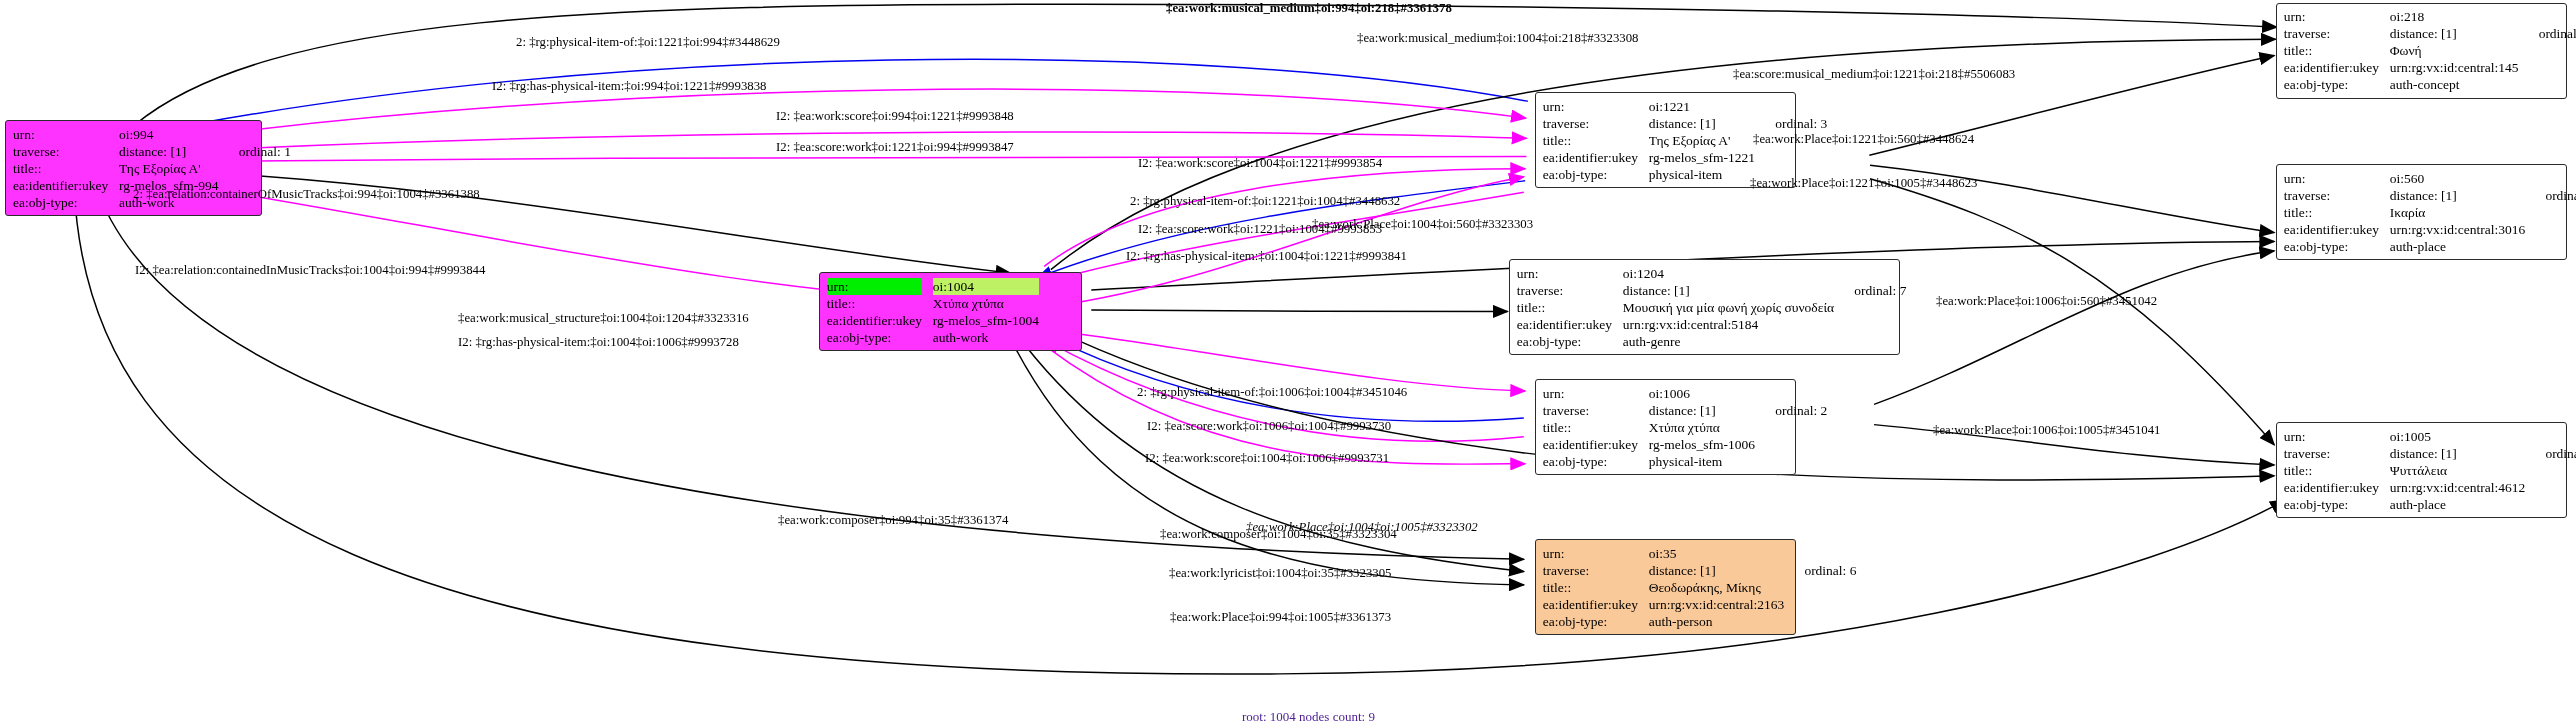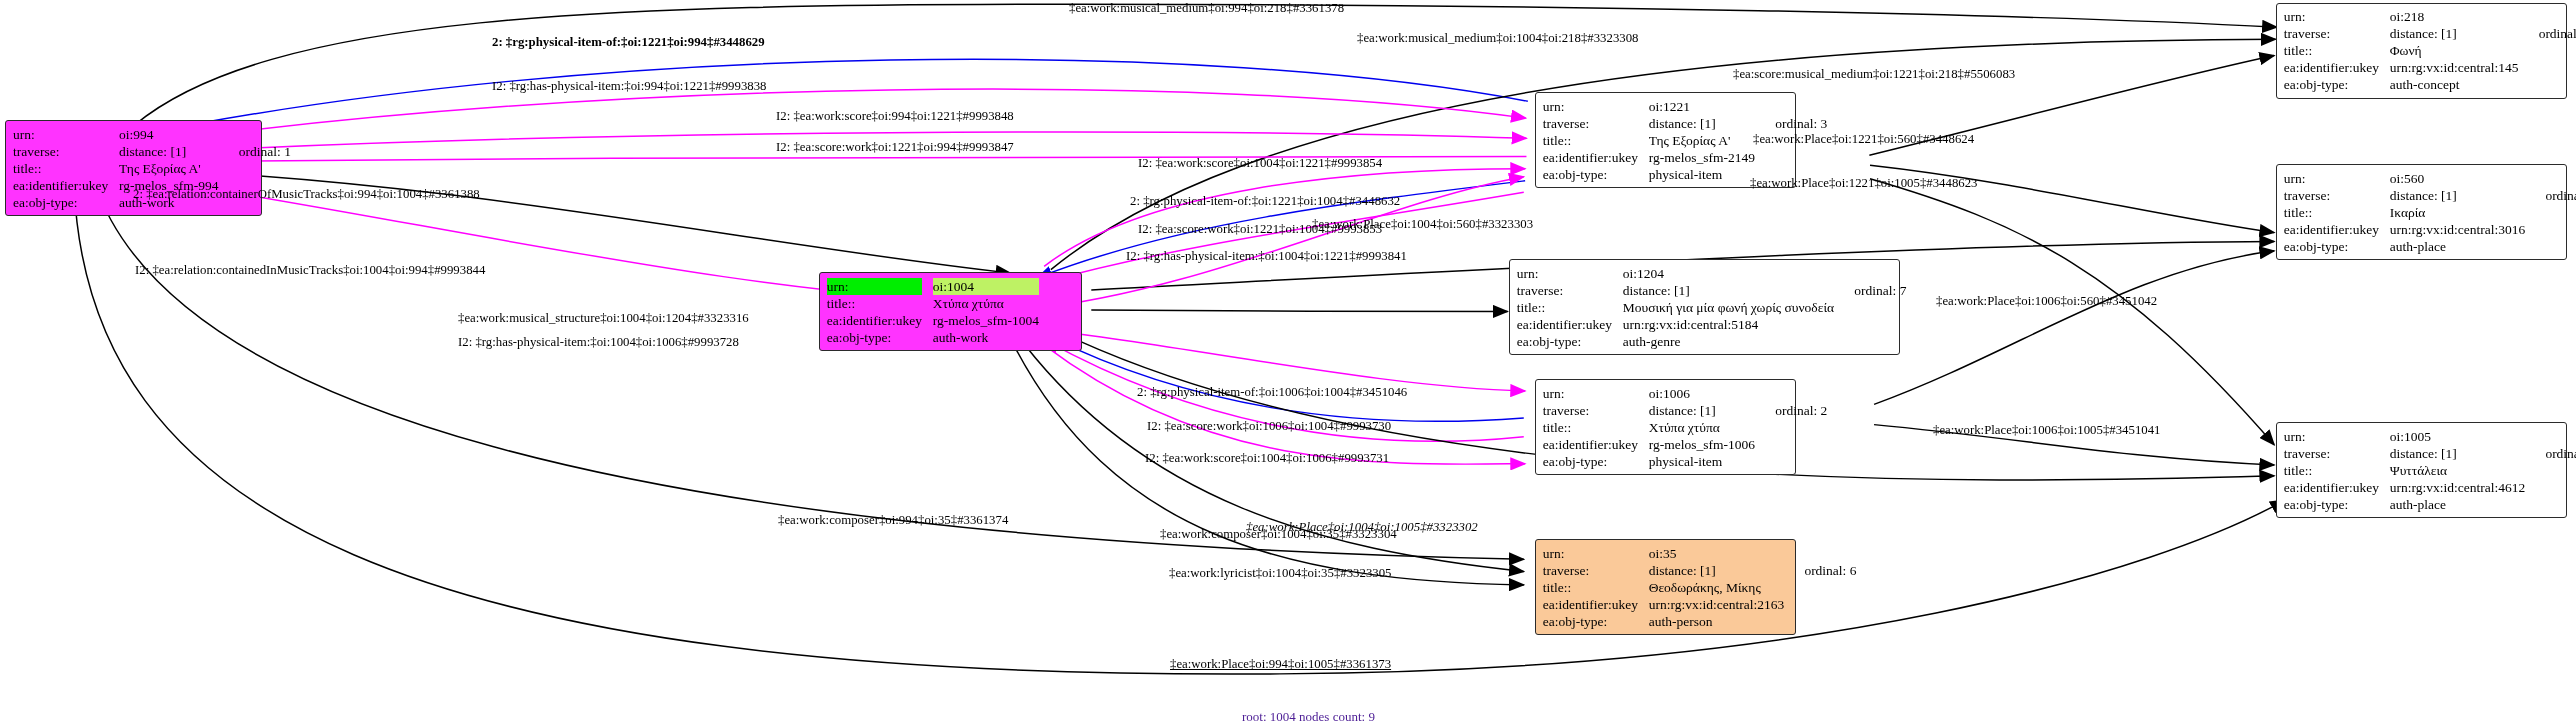--- a/index.html
+++ b/index.html
@@ -178,21 +178,21 @@
           <td class="v">distance: [1]</td>
           <td class="v2">ordinal: 3</td>
           </tr>
       <tr>
             <td class="k">title::</td>
           <td class="v">Της Εξορίας Α'</td>
             <td></td>
           </tr>
       <tr>
             <td class="k">ea:identifier:ukey</td>
-          <td class="v">rg-melos_sfm-2149</td>
+          <td class="v">rg-melos_sfm-1221</td>
             <td></td>
           </tr>
       <tr>
             <td class="k">ea:obj-type:</td>
           <td class="v">physical-item</td>
             <td></td>
           </tr>
     </tbody>
       </table>
   </div>
@@ -382,22 +382,22 @@
           </tr>
       <tr>
             <td class="k">ea:obj-type:</td>
           <td class="v">auth-person</td>
             <td></td>
           </tr>
     </tbody>
       </table>
   </div>
 
-  <div class="elabel" style="left:1069px;top:1.3px;">‡ea:work:musical_medium‡oi:994‡oi:218‡#3361378</div>
-  <div class="elabel" style="left:492px;top:35px;font-weight:bold;">2: ‡rg:physical-item-of:‡oi:1221‡oi:994‡#3448629</div>
+  <div class="elabel" style="left:1166px;top:1.3px;font-weight:bold;">‡ea:work:musical_medium‡oi:994‡oi:218‡#3361378</div>
+  <div class="elabel" style="left:516px;top:35px;">2: ‡rg:physical-item-of:‡oi:1221‡oi:994‡#3448629</div>
   <div class="elabel" style="left:1357px;top:31px;">‡ea:work:musical_medium‡oi:1004‡oi:218‡#3323308</div>
   <div class="elabel" style="left:492px;top:79px;">I2: ‡rg:has-physical-item:‡oi:994‡oi:1221‡#9993838</div>
   <div class="elabel" style="left:1733px;top:67px;">‡ea:score:musical_medium‡oi:1221‡oi:218‡#5506083</div>
   <div class="elabel" style="left:776px;top:109px;">I2: ‡ea:work:score‡oi:994‡oi:1221‡#9993848</div>
   <div class="elabel" style="left:1753px;top:132px;">‡ea:work:Place‡oi:1221‡oi:560‡#3448624</div>
   <div class="elabel" style="left:776px;top:140px;">I2: ‡ea:score:work‡oi:1221‡oi:994‡#9993847</div>
   <div class="elabel" style="left:1138px;top:156px;">I2: ‡ea:work:score‡oi:1004‡oi:1221‡#9993854</div>
   <div class="elabel" style="left:1750px;top:176px;">‡ea:work:Place‡oi:1221‡oi:1005‡#3448623</div>
   <div class="elabel" style="left:133px;top:187px;">2: ‡ea:relation:containerOfMusicTracks‡oi:994‡oi:1004‡#3361388</div>
   <div class="elabel" style="left:1130px;top:194px;">2: ‡rg:physical-item-of:‡oi:1221‡oi:1004‡#3448632</div>
@@ -409,18 +409,18 @@
   <div class="elabel" style="left:1936px;top:294px;">‡ea:work:Place‡oi:1006‡oi:560‡#3451042</div>
   <div class="elabel" style="left:458px;top:335px;">I2: ‡rg:has-physical-item:‡oi:1004‡oi:1006‡#9993728</div>
   <div class="elabel" style="left:1137px;top:385px;">2: ‡rg:physical-item-of:‡oi:1006‡oi:1004‡#3451046</div>
   <div class="elabel" style="left:1147px;top:419px;">I2: ‡ea:score:work‡oi:1006‡oi:1004‡#9993730</div>
   <div class="elabel" style="left:1933px;top:423px;">‡ea:work:Place‡oi:1006‡oi:1005‡#3451041</div>
   <div class="elabel" style="left:1145px;top:451px;">I2: ‡ea:work:score‡oi:1004‡oi:1006‡#9993731</div>
   <div class="elabel" style="left:1246px;top:520px;font-style:italic;">‡ea:work:Place‡oi:1004‡oi:1005‡#3323302</div>
   <div class="elabel" style="left:778px;top:513px;">‡ea:work:composer‡oi:994‡oi:35‡#3361374</div>
   <div class="elabel" style="left:1160px;top:527px;">‡ea:work:composer‡oi:1004‡oi:35‡#3323304</div>
   <div class="elabel" style="left:1169px;top:566px;">‡ea:work:lyricist‡oi:1004‡oi:35‡#3323305</div>
-  <div class="elabel" style="left:1170px;top:657px;text-decoration:underline;">‡ea:work:Place‡oi:994‡oi:1005‡#3361373</div>
+  <div class="elabel" style="left:1170px;top:610px;">‡ea:work:Place‡oi:994‡oi:1005‡#3361373</div>
 
   <div class="caption" style="left:1206px;top:709px;">root: 1004 nodes count: 9</div>
 
 </div>
 
 
 </body></html>

